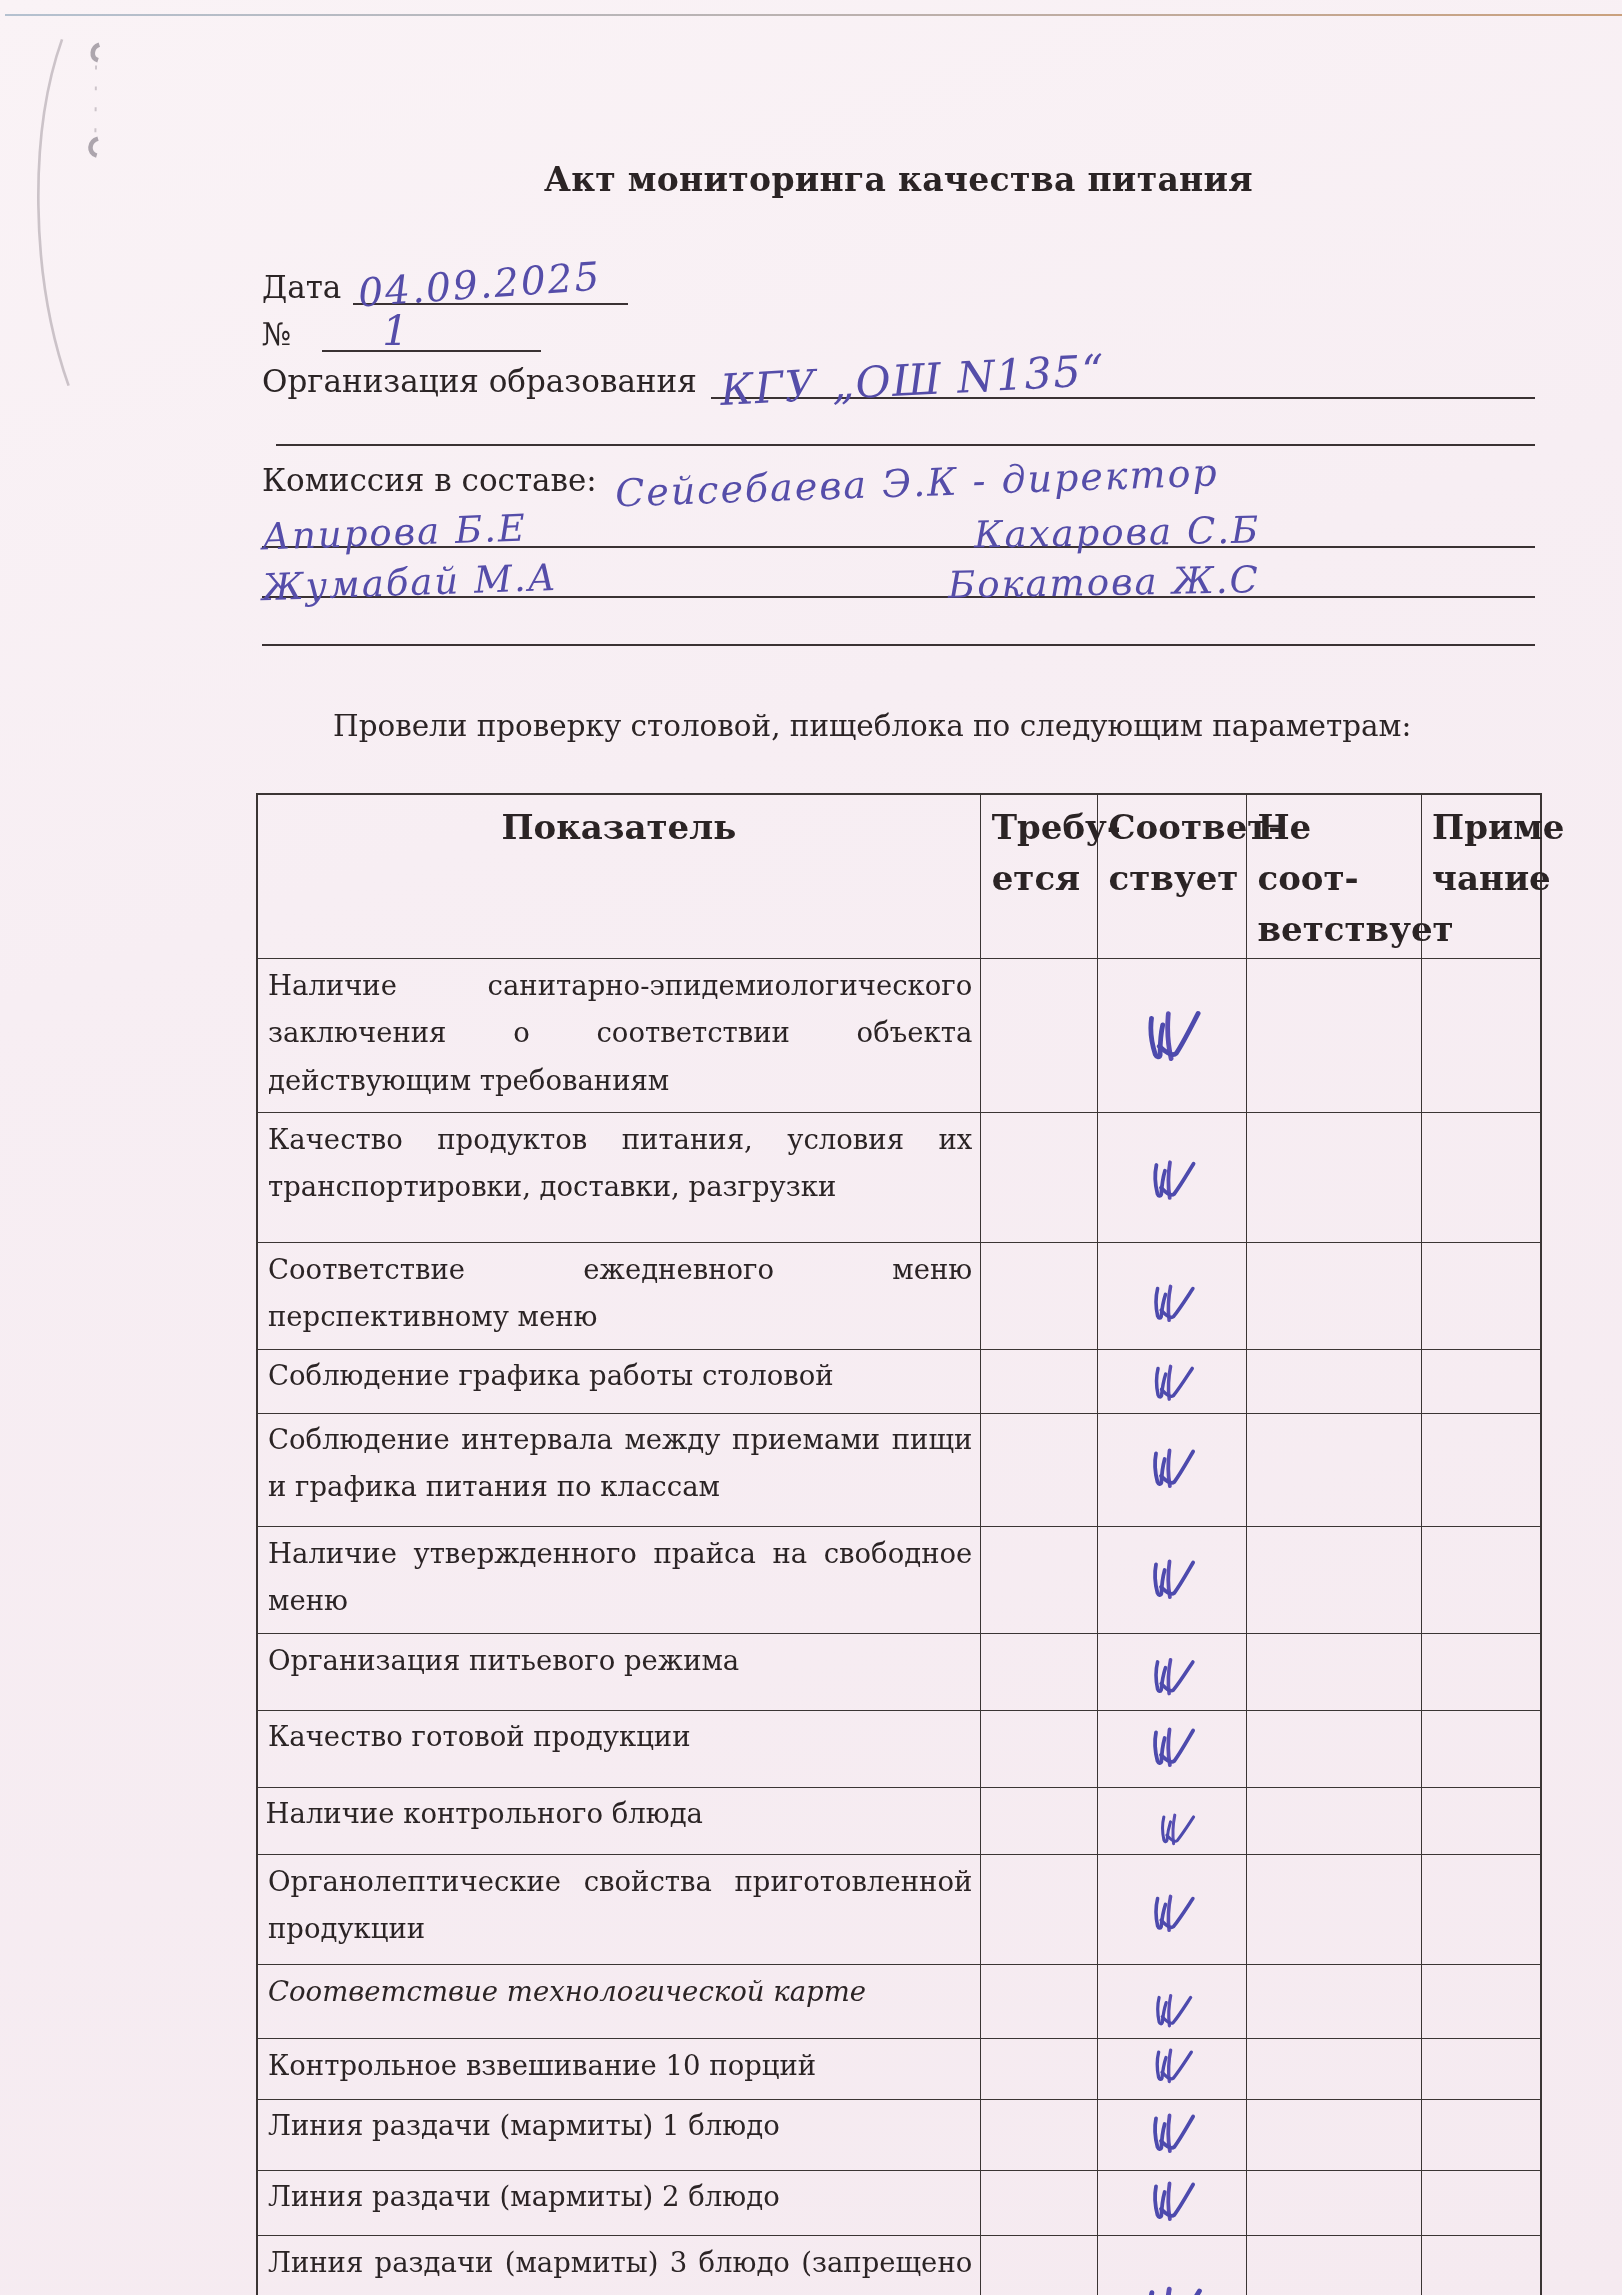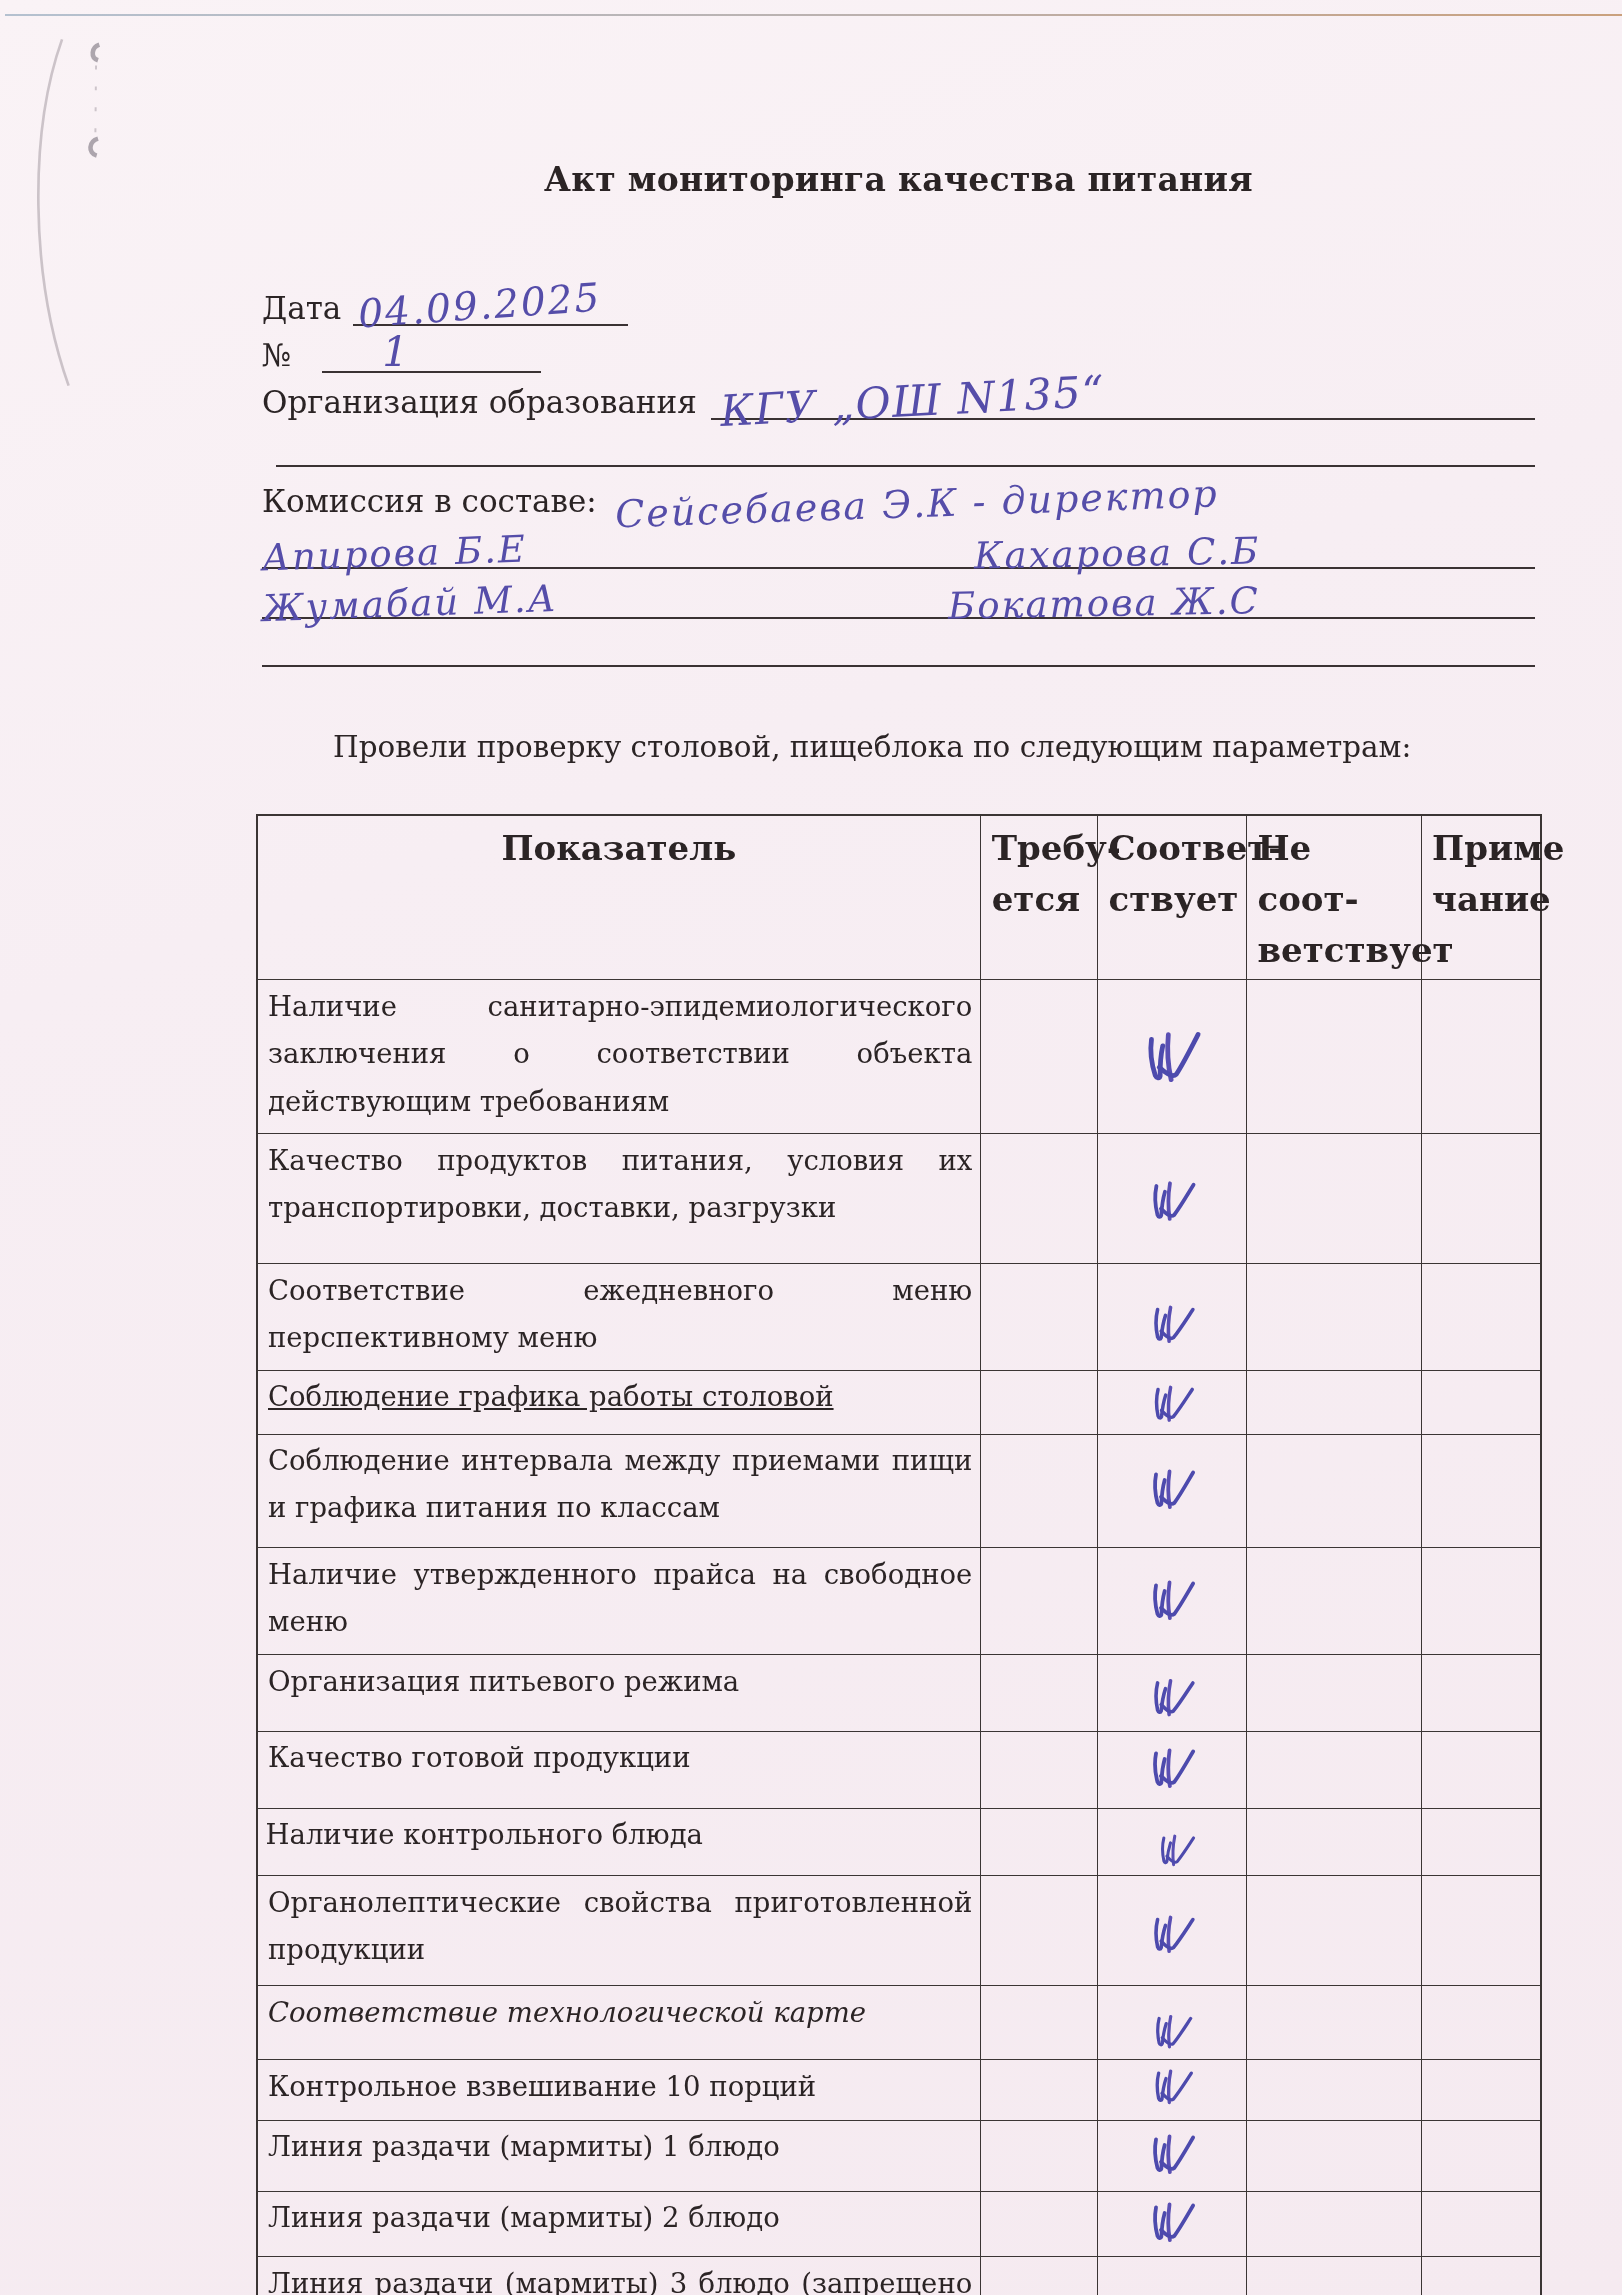--- a/index.html
+++ b/index.html
@@ -8,21 +8,21 @@
     background:linear-gradient(160deg,#faf3f6 0%, #f7eef3 35%, #f5eaf0 100%);
     color:#2b2425;
     font-family:"DejaVu Serif","Liberation Serif",serif;
   }
   .scan-edge { position:absolute; top:14.4px; left:5.2px; right:0; height:2px;
     background:linear-gradient(90deg,#8fa6bb 0%,#9a8d86 55%,#b1763d 100%); opacity:.65; }
   .pencil-art { position:absolute; left:0; top:0; pointer-events:none; }
   .content { margin:0 88px 0 262px; position:relative; }
   .title { padding-top:160px; margin:0; text-align:center;
     font-size:33px; font-weight:bold; letter-spacing:0.3px; }
-  .fields { margin-top:80px; font-size:31px; }
+  .fields { margin-top:59px; font-size:31px; }
   .frow { display:flex; align-items:flex-end; height:47px; }
   .ul { border-bottom:2.6px solid #3a3233; display:flex; align-items:flex-end; }
   .ul-date { width:275px; margin-left:11.8px; }
   .ul-num  { width:219px; margin-left:31px; }
   .ul-grow { flex:1; margin-left:14.4px; }
   .hw { font-style:italic; color:#554da9; white-space:nowrap;
         font-family:"DejaVu Serif","Liberation Serif",serif; }
   .hw-date { font-size:39px; transform:rotate(-4deg); position:relative; bottom:-3.9px; left:5.2px; letter-spacing:2px; }
   .hw-num  { font-size:41px; position:relative; bottom:-5.2px; margin-left:60px; }
   .hw-org  { font-size:43px; transform:rotate(-3deg); position:relative; bottom:-7.9px; left:9.2px; letter-spacing:1.3px; }
@@ -41,21 +41,21 @@
     white-space:pre-line; line-height:1.5; height:77px; padding:6.5px 3.9px 3.9px 10.5px; text-align:left; }
   th.th-indicator { text-align:center; padding-left:3.9px; }
   td.cell-indicator { font-size:27.5px; line-height:1.72; padding:2.6px 7.9px 5.2px 10.5px;
     text-align:justify; text-align-last:left; vertical-align:top; }
   td.cell-blank { vertical-align:middle; }
   td.cell-conforms { vertical-align:middle; text-align:center; }
   .check { width:56px; height:47px; transform:rotate(-3deg); display:inline-block; }
   .check path { fill:none; stroke:#4d4aad; stroke-width:5; stroke-linecap:round; stroke-linejoin:round; }
   .check path.p2 { stroke:#5a4fb3; }
   .r1 td { height:145px; }  .r2 td { height:121px; }  .r3 td { height:98px; }
-  .r4 td { height:55px;text-decoration:underline; }   .r5 td { height:105px; }  .r6 td { height:98px;margin-left:16px; }
+  .r4 td { height:55px; }   .r5 td { height:105px; }  .r6 td { height:98px;margin-left:16px; }
   .r7 td { height:68px; }  .r8 td { height:68px; }  .r9 td { height:59px;padding-left:8px; }
   .r10 td { height:101px; } .r11 td { height:65px;font-style:italic; }  .r12 td { height:52px; }
   .r13 td { height:62px; }  .r14 td { height:57px;margin-left:10px; }  .r15 td { height:152px; }
   .r1 .check { width:67px; height:60px; transform:rotate(-6deg) translateY(1.3px); }
   .r2 .check { transform:rotate(-2deg) translateY(3.9px); }
   .r3 .check { transform:translateY(9.2px) scale(.95); }
   .r4 .check { transform:translateY(2.6px) scale(.92); }
   .r7 .check { transform:translateY(6.5px) scale(.95); }
   .r9 .check { transform:translateY(9.2px) scale(.8); }
   .r10 .check{ transform:translateY(5.2px) scale(.95); }

